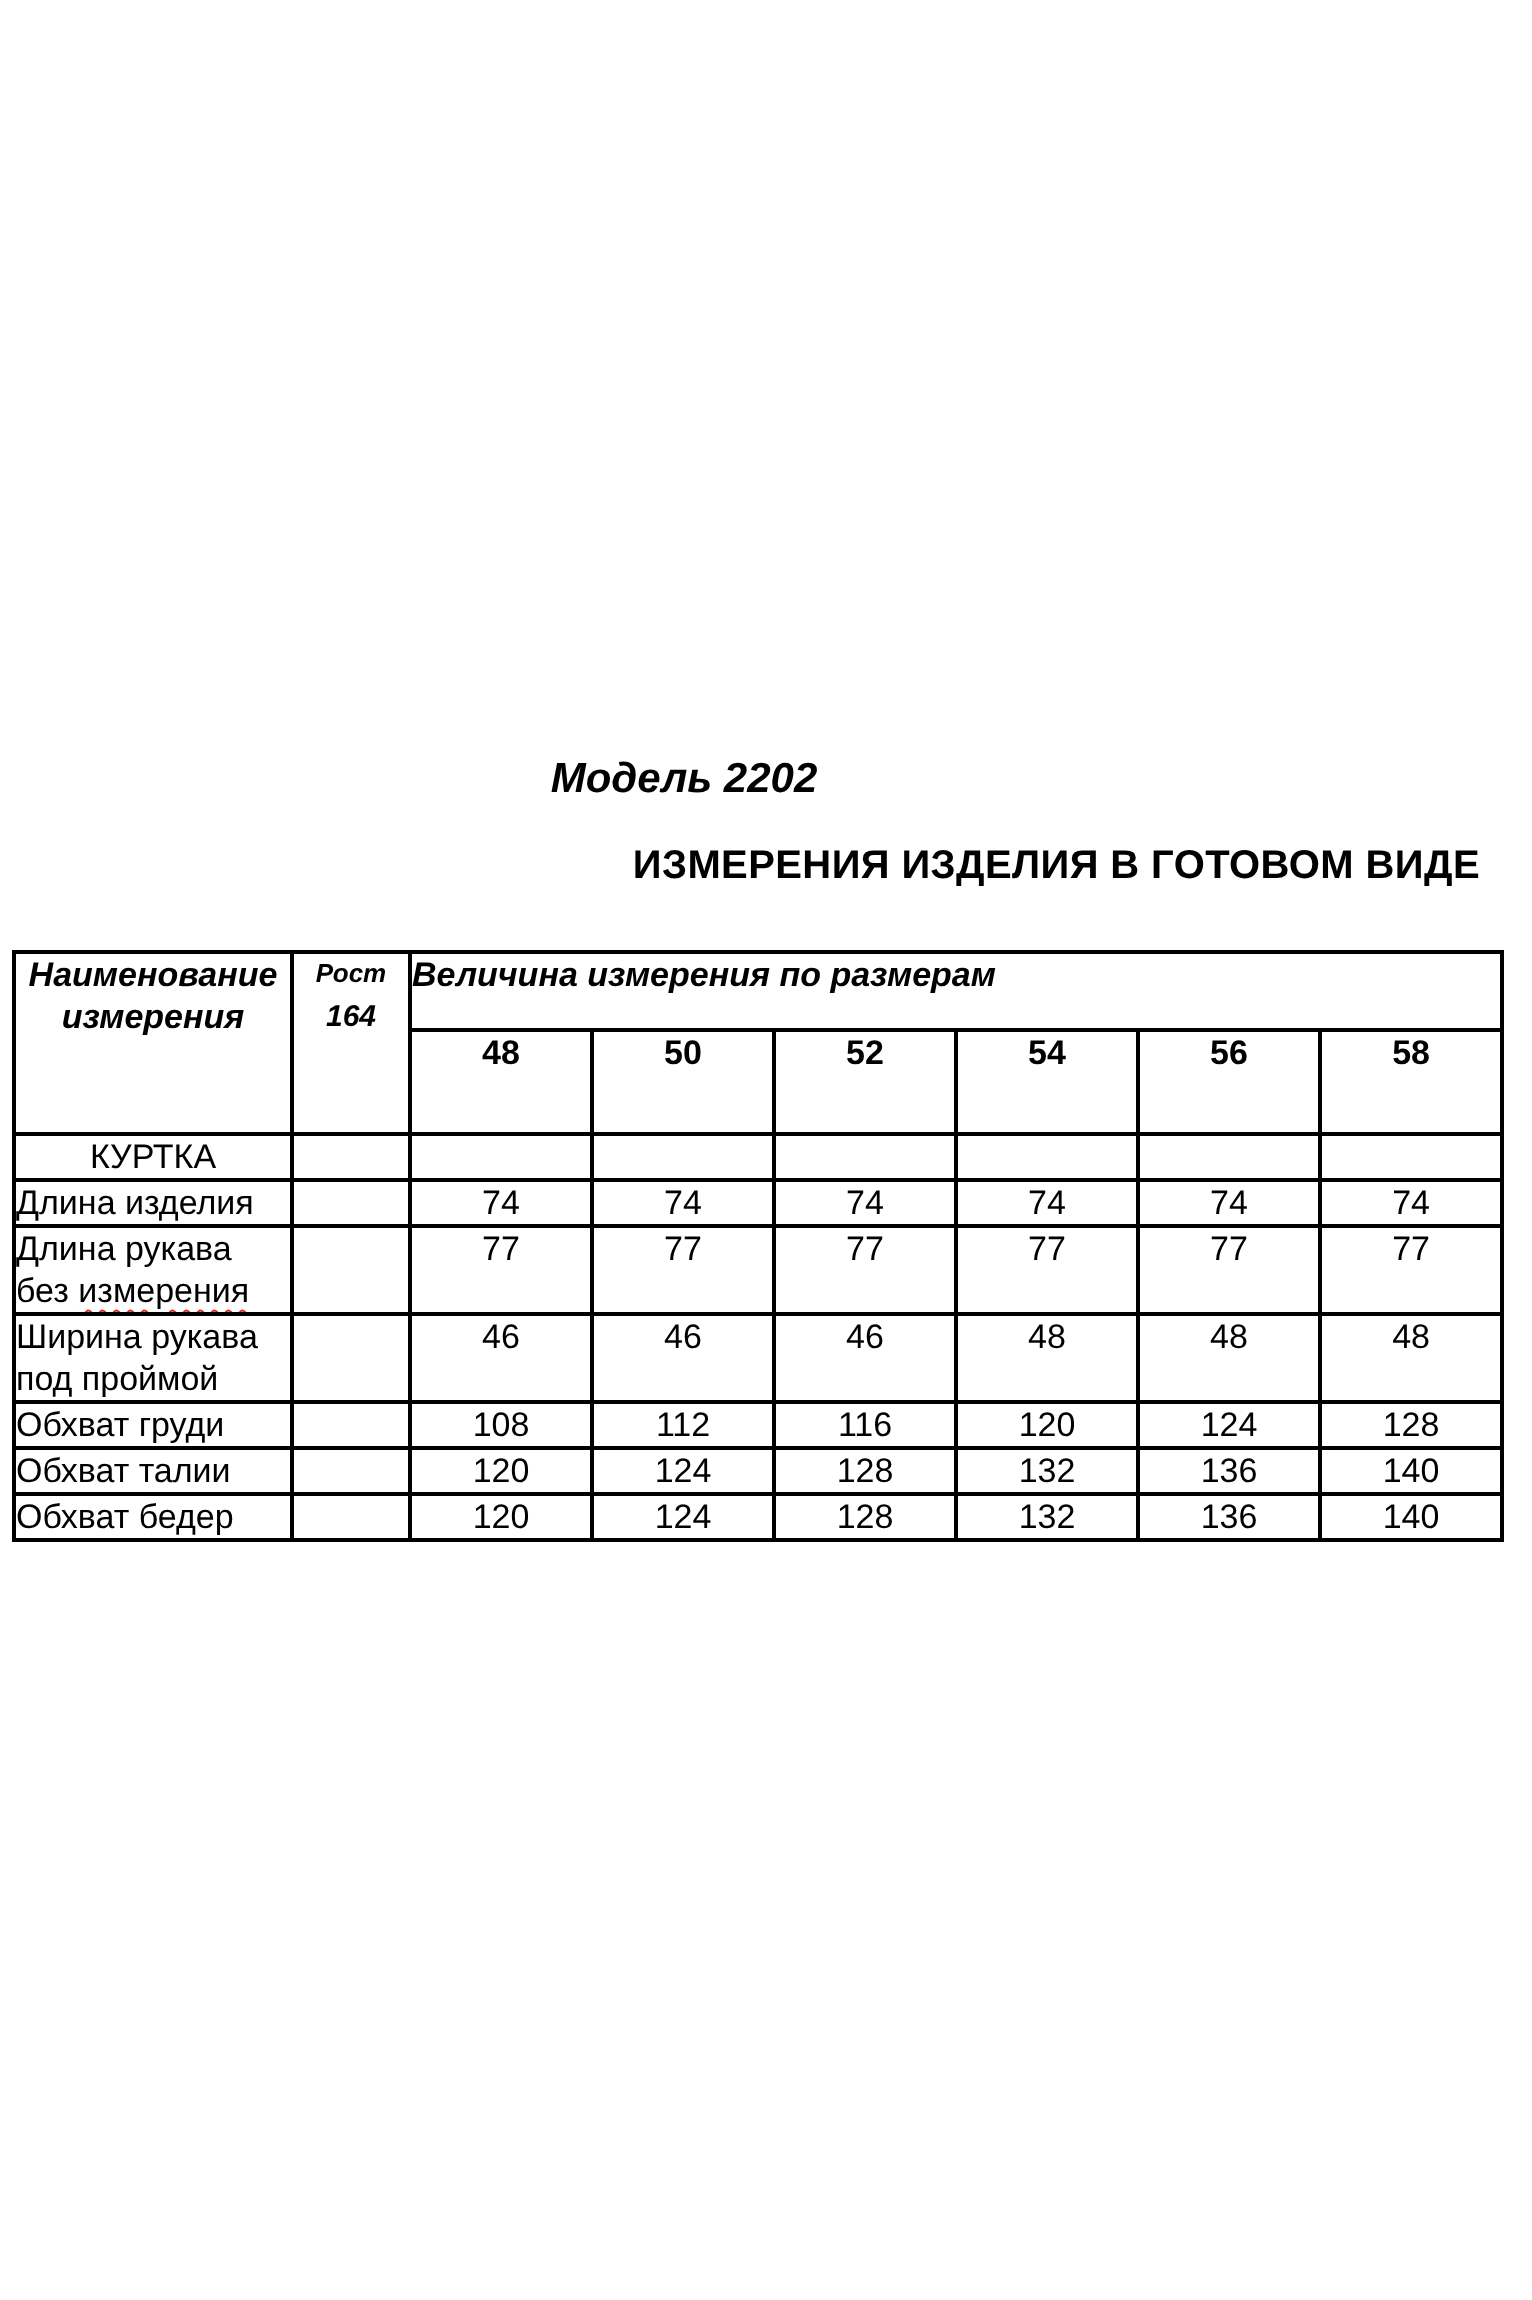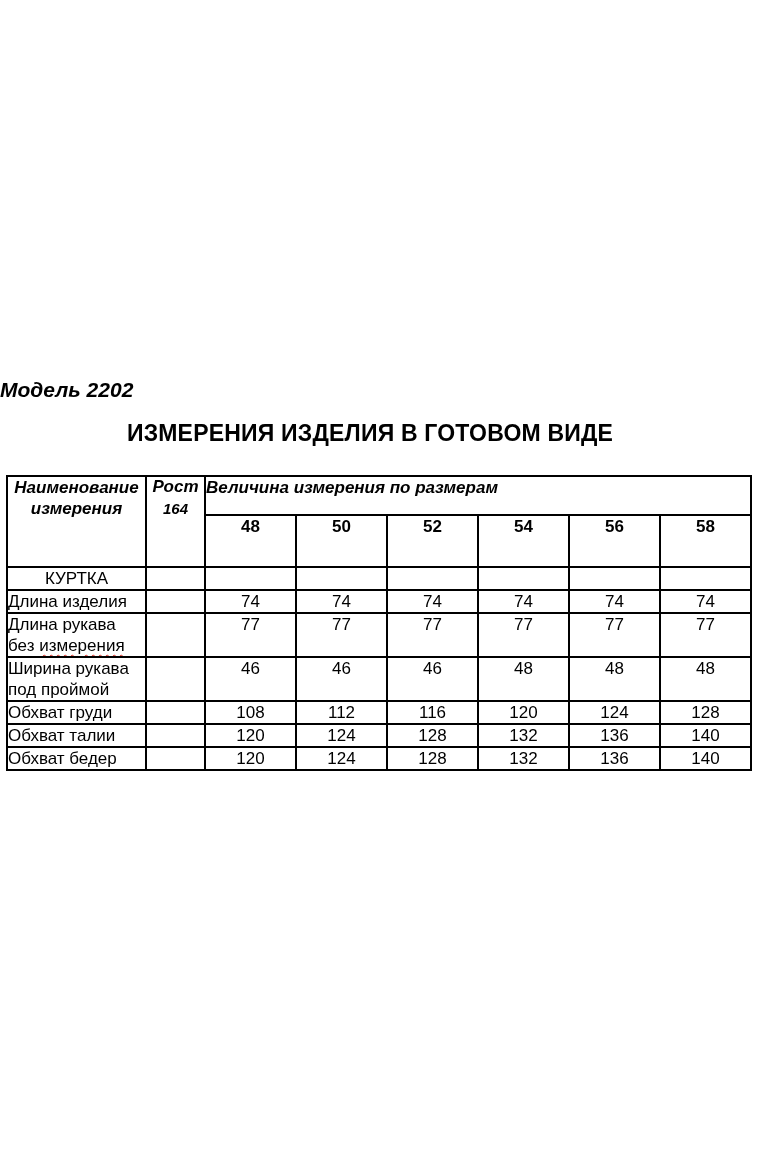--- a/index.html
+++ b/index.html
@@ -13,27 +13,28 @@
   body{
     position:relative;
     width:766px;height:1150px;
     background:var(--background);
     font-family:"Liberation Sans", sans-serif;
     color:var(--text);
     overflow:hidden;
   }
   .page-title{
     position:absolute;top:378px;left:0;width:684px;
+    text-align:center;
     font-size:21px;line-height:24px;
     font-weight:bold;font-style:italic;
   }
   .page-subtitle{
     position:absolute;top:420px;left:0;width:740px;
-    text-align:center;
-    font-size:23px;line-height:26px;
+    text-align:right;
+    font-size:20px;line-height:26px;
     font-weight:bold;
     letter-spacing:0.2px;
   }
   table.meas{
     position:absolute;left:6px;top:475px;
     border-collapse:collapse;
     table-layout:fixed;
     width:744px;
   }
   table.meas td{
@@ -50,21 +51,21 @@
     text-align:center;
     padding-top:10px;
     line-height:22px;
     margin-left:12px;
   }
   td.rost-h{
     font-weight:bold;font-style:italic;
     text-align:center;
     padding-top:6px;
   }
-  .rost-label{font-size:17px;line-height:20px;}
+  .rost-label{font-size:13px;line-height:20px;}
   .rost-value{font-size:15px;line-height:24px;}
   td.span-h{
     font-weight:bold;font-style:italic;
     text-align:left;
     padding-top:1px;
     line-height:20px;
   }
   td.size-h{
     font-weight:bold;
     text-align:center;

